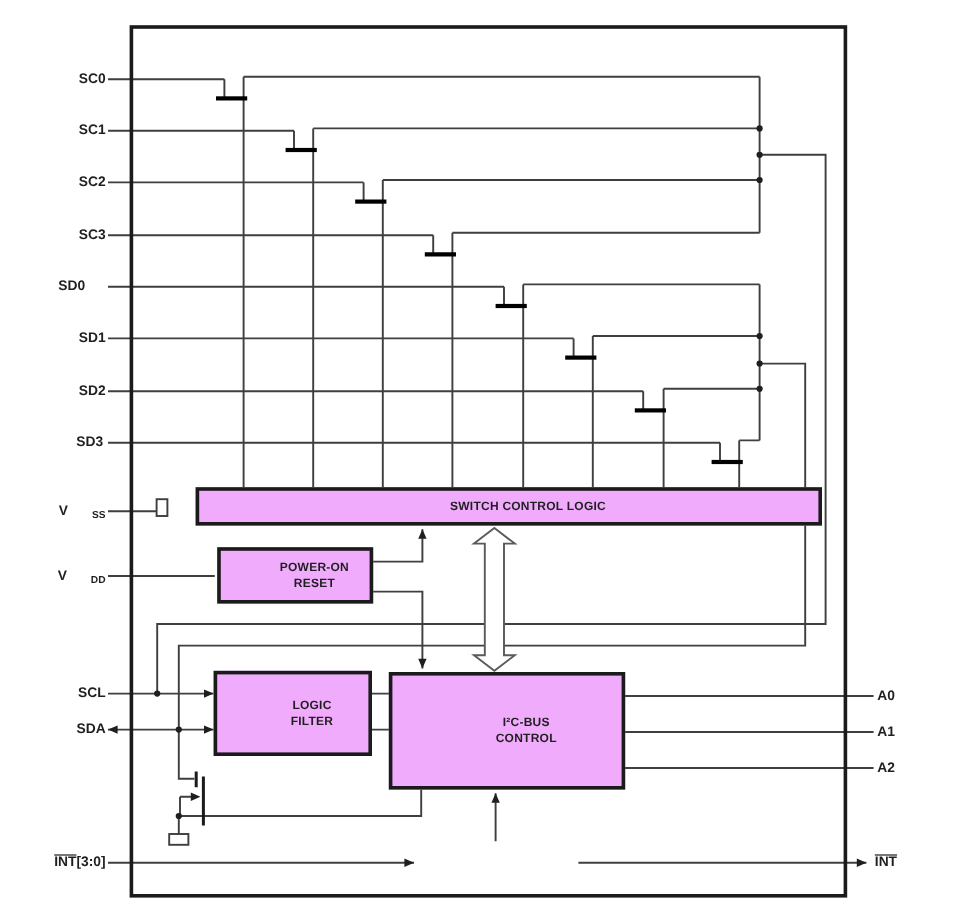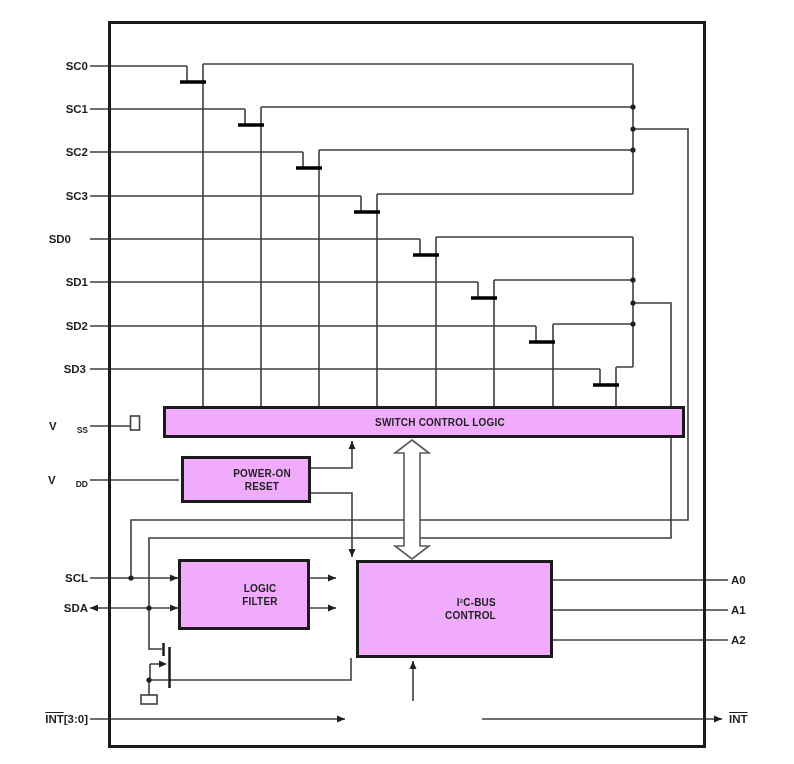--- a/index.html
+++ b/index.html
@@ -137,21 +137,21 @@
     <span>SWITCH CONTROL LOGIC</span>
   </div>
   <div class="block" style="left:181px;top:456px;width:92px;height:41px;">
     <span><span>POWER-ON</span><br>
     <span>RESET</span></span>
   </div>
   <div class="block" style="left:178px;top:559px;width:94px;height:65px;">
     <span><span>LOGIC</span><br>
     <span>FILTER</span></span>
   </div>
-  <div class="block" style="left:356px;top:560px;width:159px;height:92px;text-align:right;">
+  <div class="block" style="left:324px;top:560px;width:159px;height:92px;">
     <span><span>I²C-BUS</span><br>
     <span>CONTROL</span></span>
   </div>
 
   <div class="pin left" style="left:30px;top:58px;width:58px;">SC0</div>
   <div class="pin left" style="left:30px;top:101px;width:58px;">SC1</div>
   <div class="pin left" style="left:30px;top:144px;width:58px;">SC2</div>
   <div class="pin left" style="left:30px;top:188px;width:58px;">SC3</div>
   <div class="pin left" style="left:13px;top:231px;width:58px;">SD0</div>
   <div class="pin left" style="left:30px;top:274px;width:58px;">SD1</div>

